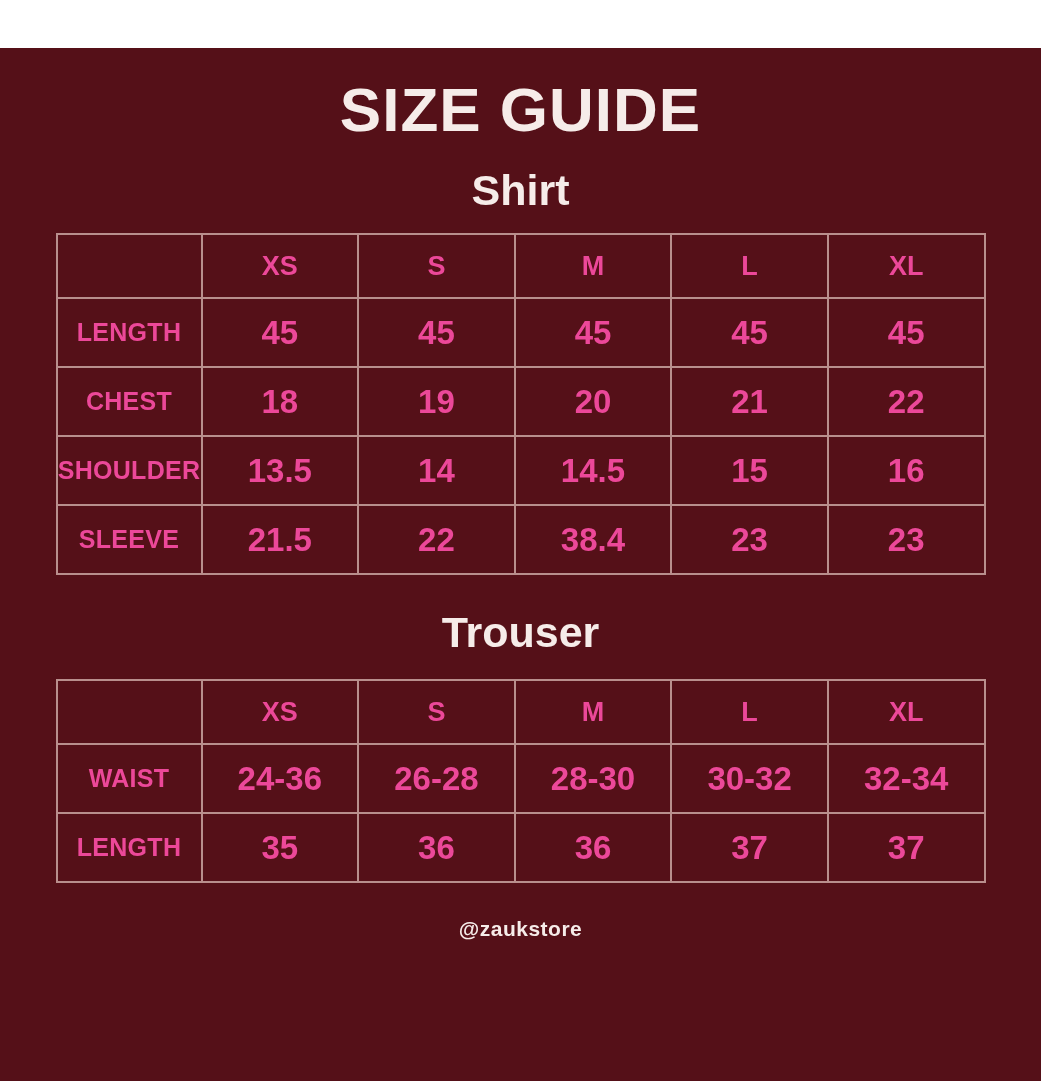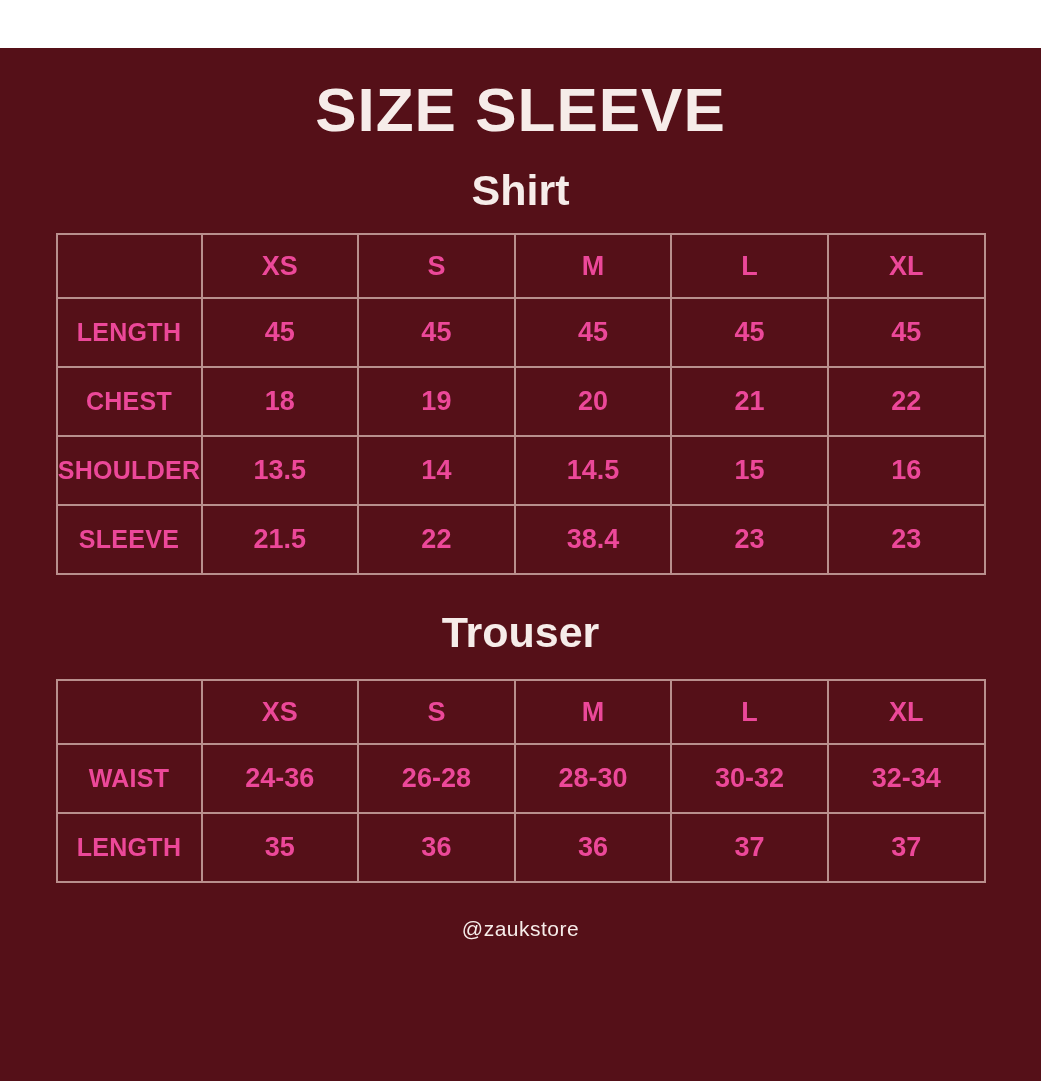--- a/index.html
+++ b/index.html
@@ -68,46 +68,46 @@
     color: #ec4899;
     font-weight: bold;
     padding: 0;
   }
   table.size-table thead th {
     height: 62px;
     font-size: 27px;
   }
   table.size-table tbody td {
     height: 67px;
-    font-size: 27px;
+    font-size: 33px;
   }
   table.size-table tbody td.row-head {
     font-size: 25px;
     letter-spacing: 0.3px;
   }
   table.size-table col.first { width: 145px; }
   .footer {
     text-align: center;
     font-size: 21px;
-    font-weight: normal;
+    font-weight: bold;
     color: #f6ece9;
     margin-top: 34px;
     letter-spacing: 0.5px;
   }
 </style>
 </head>
 <body>
 
 <div class="page">
 
   <div class="top-strip"></div>
 
   <div class="content">
 
-    <div class="main-title">SIZE SLEEVE</div>
+    <div class="main-title">SIZE GUIDE</div>
 
     <div class="section-title">Shirt</div>
 
     <table class="size-table">
       <colgroup>
         <col class="first">
           <col>
           <col>
           <col>
           <col>

